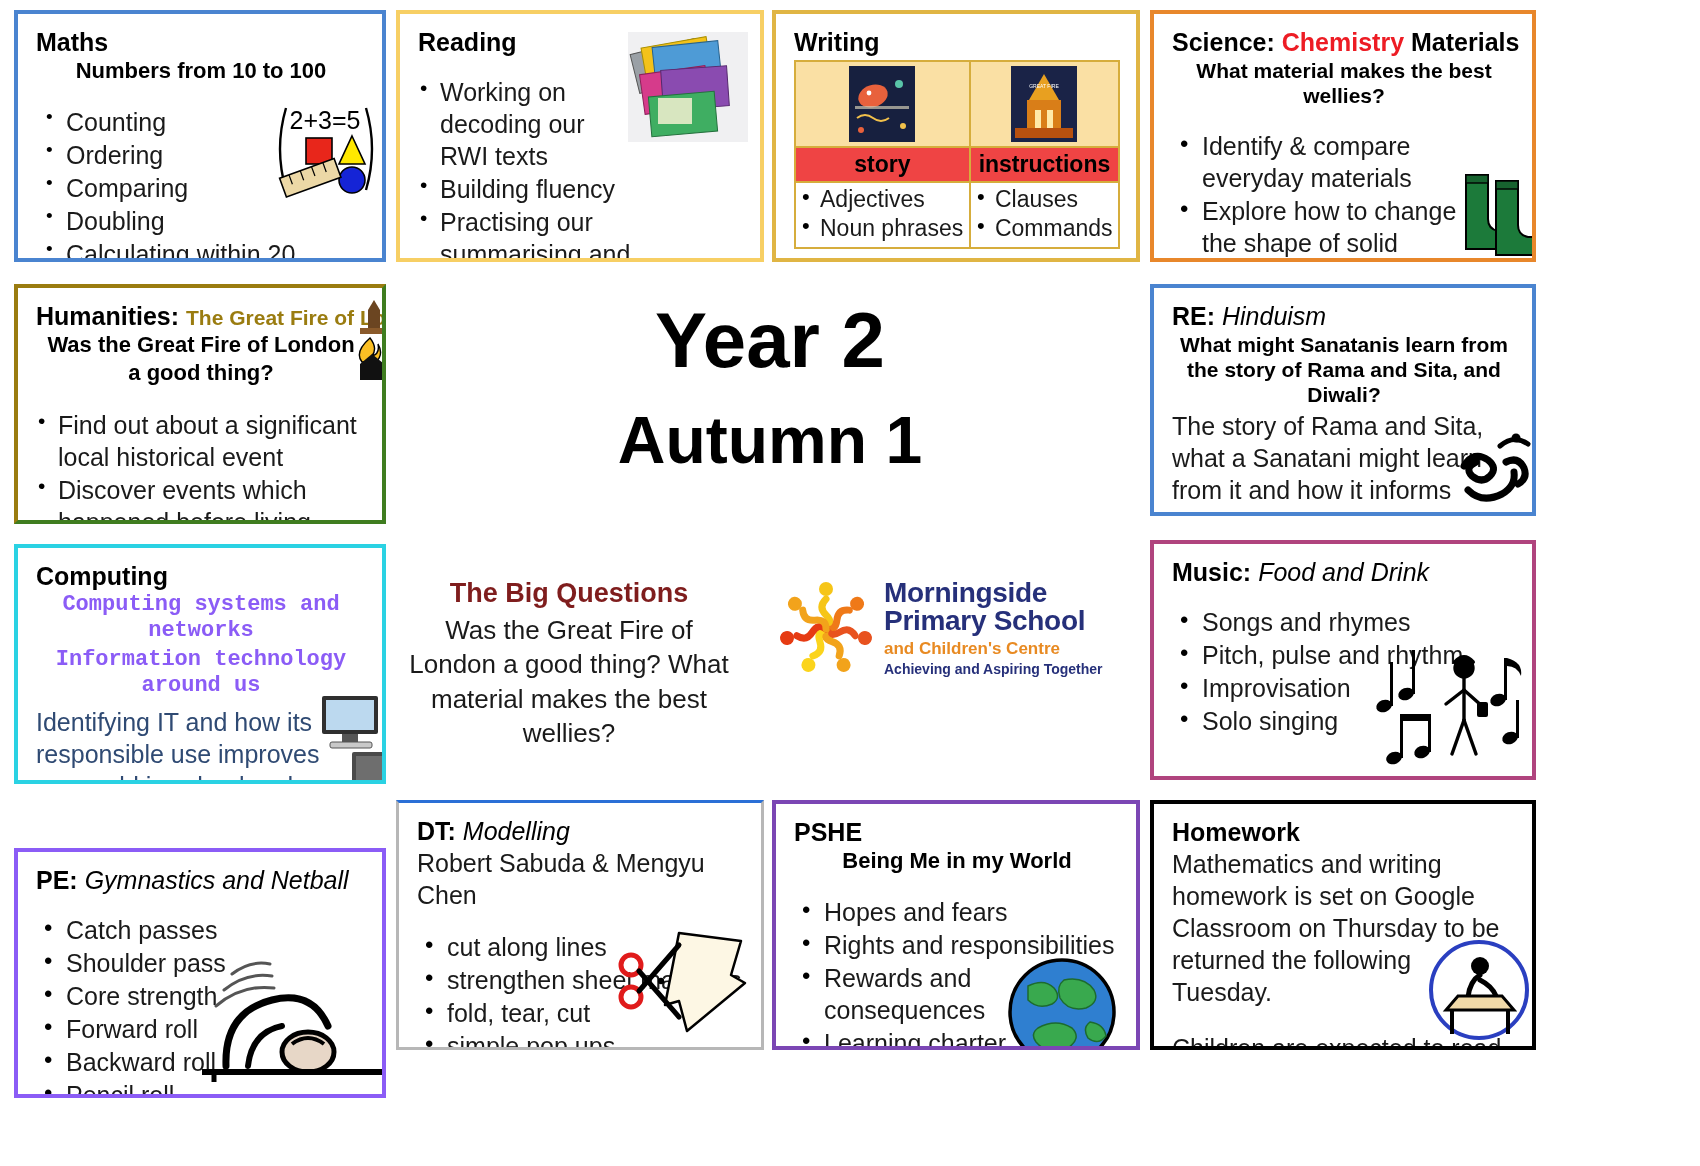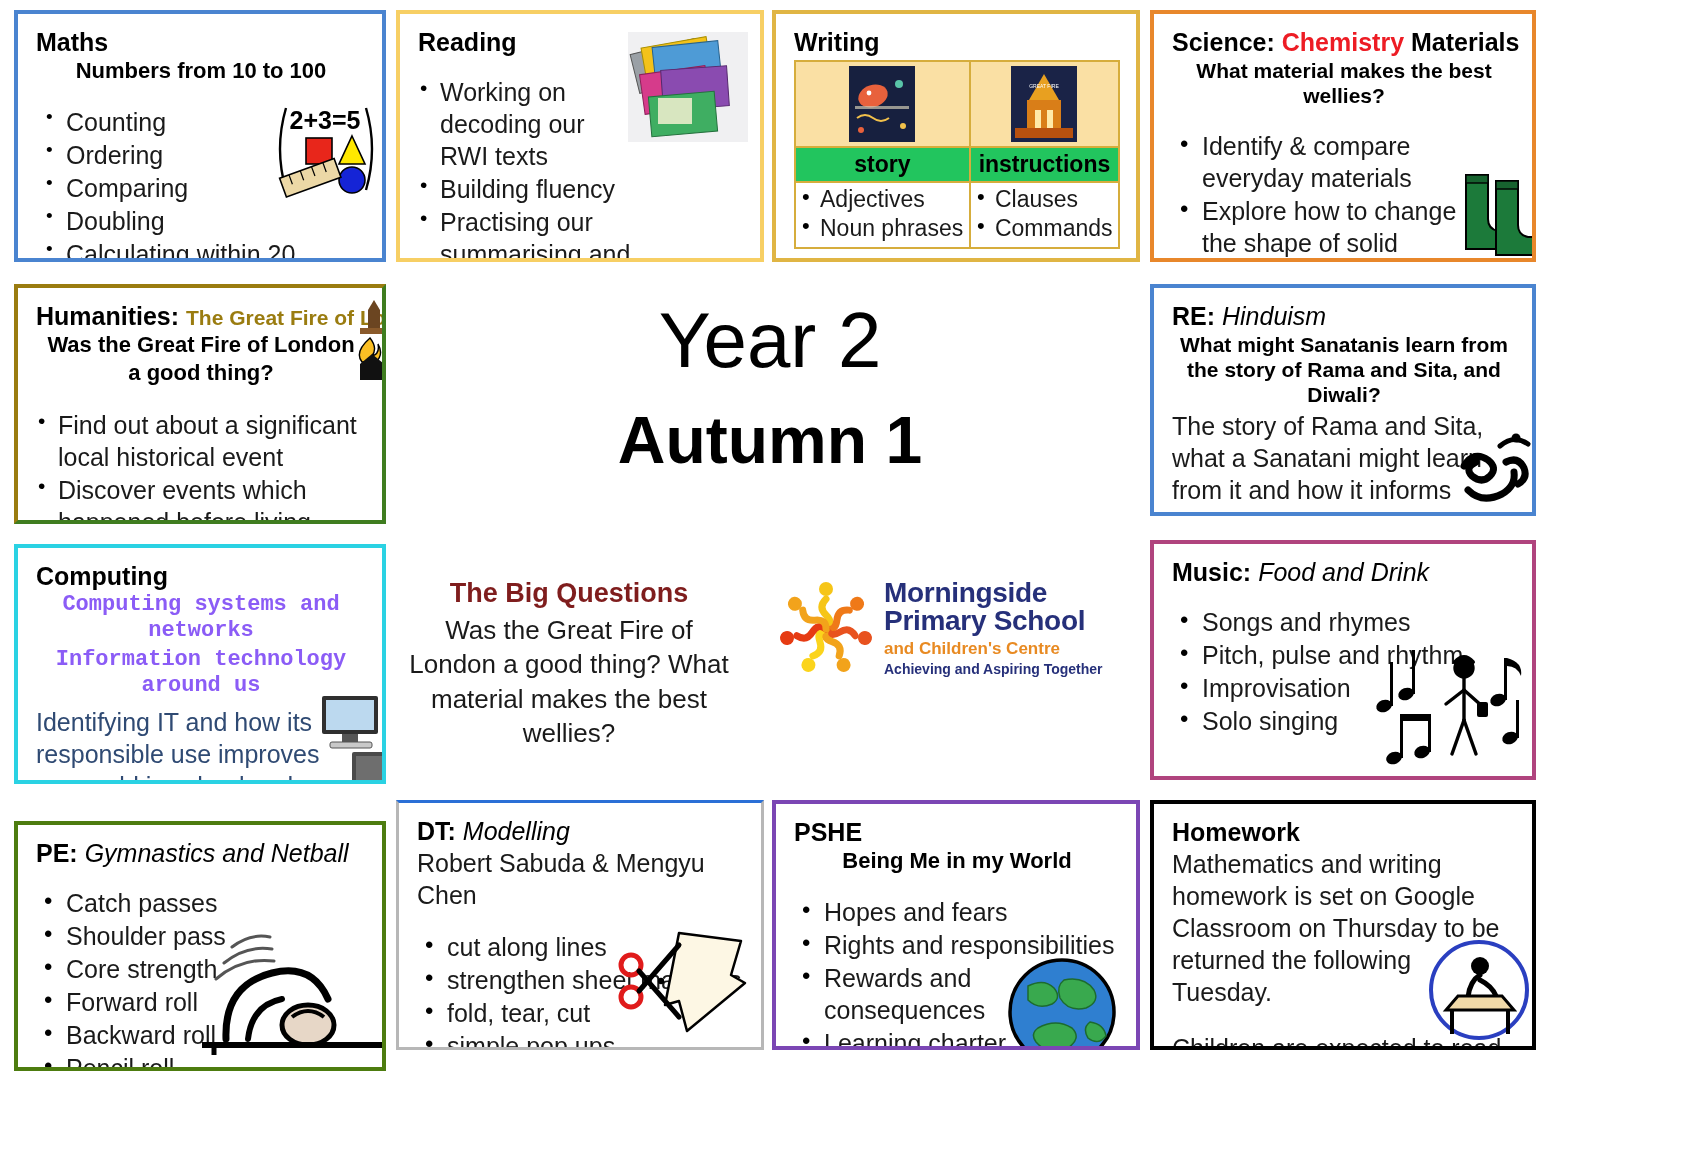--- a/index.html
+++ b/index.html
@@ -61,32 +61,32 @@
   #card-reading    { left: 396px;  top: 10px;  width: 368px; height: 252px; border: 4px solid #f7cf64; }
   #card-writing    { left: 772px;  top: 10px;  width: 368px; height: 252px; border: 4px solid #e0b544; }
   #card-science    { left: 1150px; top: 10px;  width: 386px; height: 252px; border: 4px solid #e8872b; }
 
   #card-humanities { left: 14px;   top: 284px; width: 372px; height: 240px; border: 4px solid #9a7c10; border-right-color:#3f7d20; border-bottom-color:#3f7d20; }
   #card-re         { left: 1150px; top: 284px; width: 386px; height: 232px; border: 4px solid #4a84d0; }
 
   #card-computing  { left: 14px;   top: 544px; width: 372px; height: 240px; border: 4px solid #2ad2e3; }
   #card-music      { left: 1150px; top: 540px; width: 386px; height: 240px; border: 4px solid #b0447e; }
 
-  #card-pe         { left: 14px;   top: 821px; width: 372px; height: 250px; border: 4px solid #4d7c0f; }
+  #card-pe         { left: 14px;   top: 848px; width: 372px; height: 250px; border: 4px solid #8b5cf6; }
   #card-dt         { left: 396px;  top: 800px; width: 368px; height: 250px; border: 3px solid #b7b7b7; border-top-color:#2a6fd6; }
   #card-pshe       { left: 772px;  top: 800px; width: 368px; height: 250px; border: 4px solid #7b46b4; }
   #card-homework   { left: 1150px; top: 800px; width: 386px; height: 250px; border: 4px solid #000000; }
 
   
   .center-title {
     position: absolute; left: 400px; top: 300px; width: 740px;
     text-align: center;
   }
   .center-title .yr {
-    font-size: 78px; font-weight: normal; color: #000; line-height: 1.05;
+    font-size: 78px; font-weight: bold; color: #000; line-height: 1.05;
   }
   .center-title .term {
     font-size: 66px; font-weight: bold; color: #000; line-height: 1.1; margin-top: 22px;
   }
   .bigq {
     position: absolute; left: 404px; top: 578px; width: 330px;
     text-align: center;
   }
   .bigq h3 { font-size: 27px; font-weight: bold; color: #7f1d1d; margin-bottom: 4px; }
   .bigq p { font-size: 26px; color: #1a1a1a; line-height: 1.32; }
@@ -97,21 +97,21 @@
   .logo-text { margin-left: 4px; }
   .logo-l1 { font-size: 28px; font-weight: bold; color: #26307a; line-height: 1.02; letter-spacing:-0.3px;}
   .logo-l2 { font-size: 28px; font-weight: bold; color: #26307a; line-height: 1.02; letter-spacing:-0.3px;}
   .logo-l3 { font-size: 17px; font-weight: bold; color: #e88a22; line-height: 1.3; margin-top:2px;}
   .logo-l4 { font-size: 14px; font-weight: bold; color: #26307a; line-height: 1.3; }
 
   
   .wtable { width: 100%; border-collapse: collapse; margin-top: 4px; }
   .wtable td { border: 2px solid #d6ad3c; padding: 0; }
   .wtable td.imgcell { background: #fae0a4; height: 86px; text-align: center; vertical-align: middle; }
-  .wtable td.hdr { background: #22c55e; text-align: center; font-weight: bold; font-size: 23px; padding: 3px 0; color:#000; }
+  .wtable td.hdr { background: #ef4444; text-align: center; font-weight: bold; font-size: 23px; padding: 3px 0; color:#000; }
   .wtable td.lst { background: #ffffff; padding: 2px 4px 4px 4px; vertical-align: top; }
   .wtable ul { list-style: none; }
   .wtable ul li { font-size: 23px; line-height: 1.25; padding-left: 20px; position: relative; color:#1a1a1a; }
   .wtable ul li::before { content:"\2022"; position:absolute; left:2px; top:-2px; font-size:22px; color:#000;}
 
   .bookcover { width: 66px; height: 76px; display:inline-block; vertical-align: middle; }
 
   .decor { position: absolute; pointer-events: none; }
   .redtxt { color: #ed1c24; }
   .goldtxt { color: #9a7c10; }
@@ -126,21 +126,21 @@
   <div class="card" id="card-maths">
     <div class="card-title">Maths</div>
     <div class="sub-center">Numbers from 10 to 100</div>
     <ul class="bul square">
       <li>Counting</li>
       <li>Ordering</li>
       <li>Comparing</li>
       <li>Doubling</li>
       <li>Calculating within 20</li>
     </ul>
-    <div class="decor" style="left:252px; top:80px; width:110px; height:110px;font-weight:bold;">
+    <div class="decor" style="left:252px; top:80px; width:110px; height:110px;">
       <svg width="110" height="110" viewBox="0 0 110 110">
         <path d="M16 14 Q4 55 16 96" stroke="#000" stroke-width="2.4" fill="none"></path>
         <path d="M96 14 Q108 55 96 96" stroke="#000" stroke-width="2.4" fill="none"></path>
         <text x="55" y="35" font-size="25" text-anchor="middle" font-family="Liberation Sans, sans-serif" fill="#000">2+3=5</text>
         <rect x="36" y="44" width="26" height="26" fill="#e8261b" stroke="#000" stroke-width="1.6"></rect>
         <polygon points="82,42 95,70 69,70" fill="#ffe800" stroke="#000" stroke-width="1.6"></polygon>
         <circle cx="82" cy="86" r="13" fill="#1524d6" stroke="#000" stroke-width="1.6"></circle>
         <g transform="rotate(-20 40 86)">
           <rect x="12" y="74" width="58" height="20" fill="#ecd8a6" stroke="#000" stroke-width="1.6"></rect>
           <line x1="22" y1="74" x2="22" y2="84" stroke="#000" stroke-width="1.2"></line>

